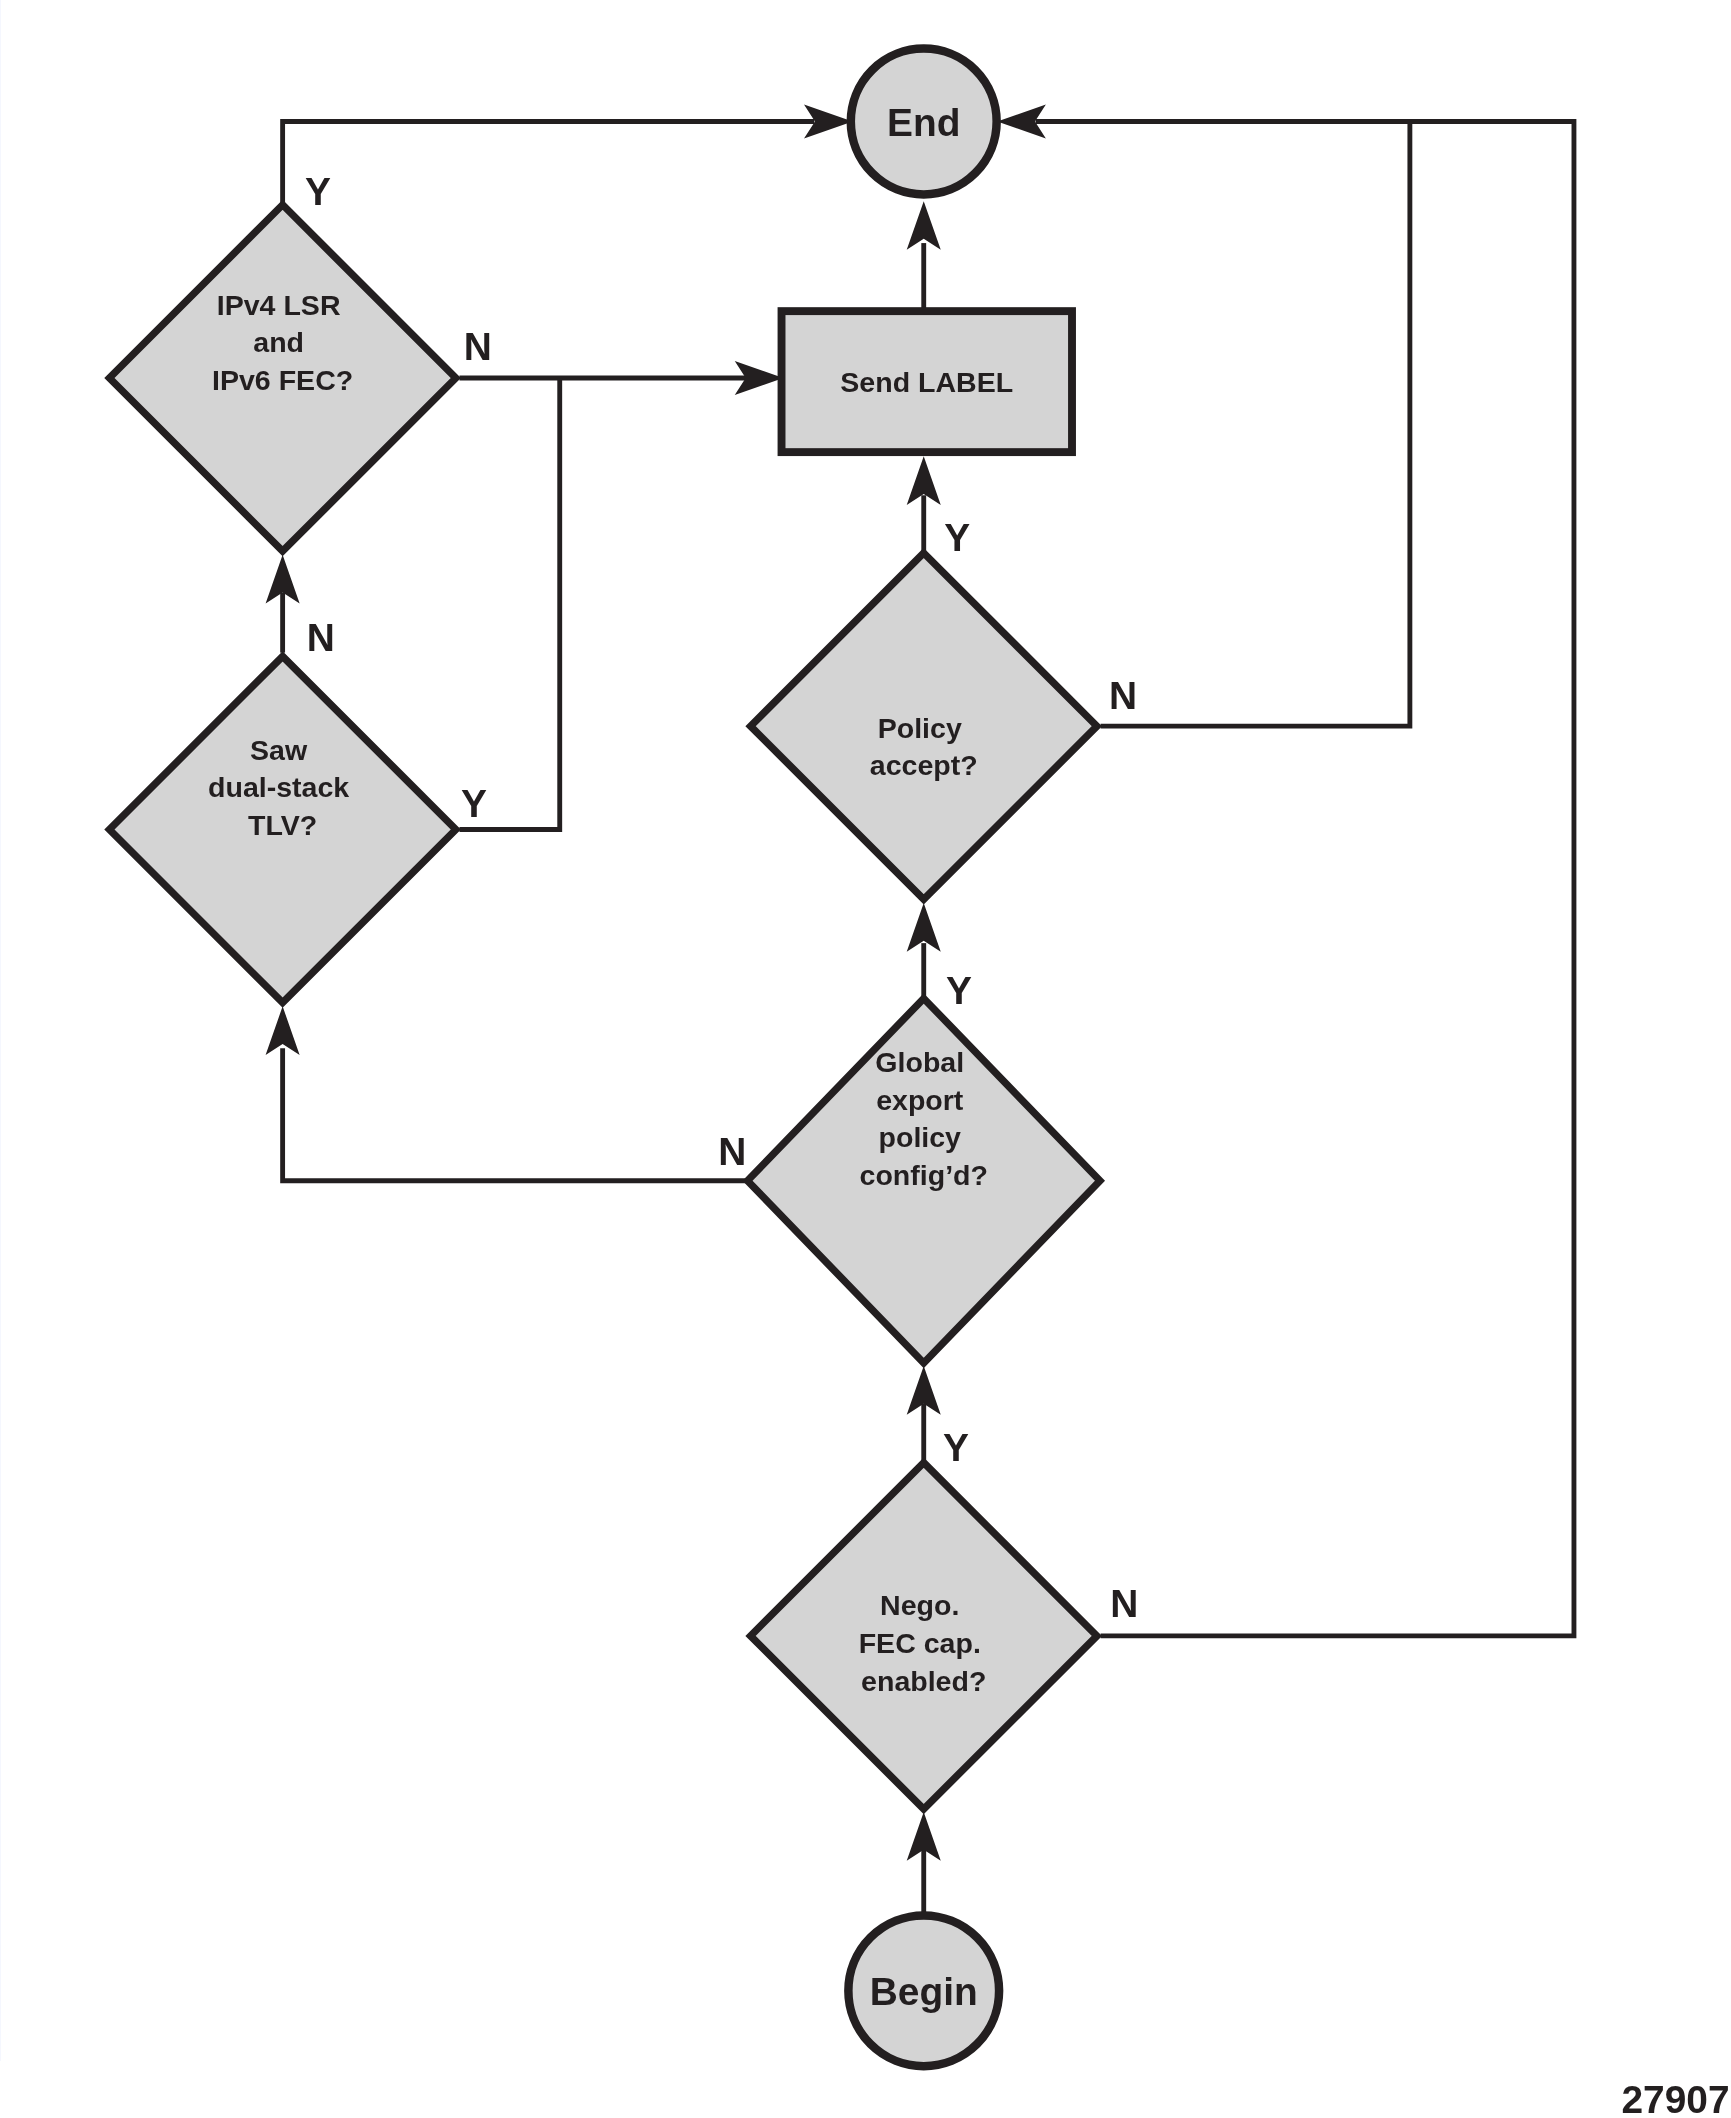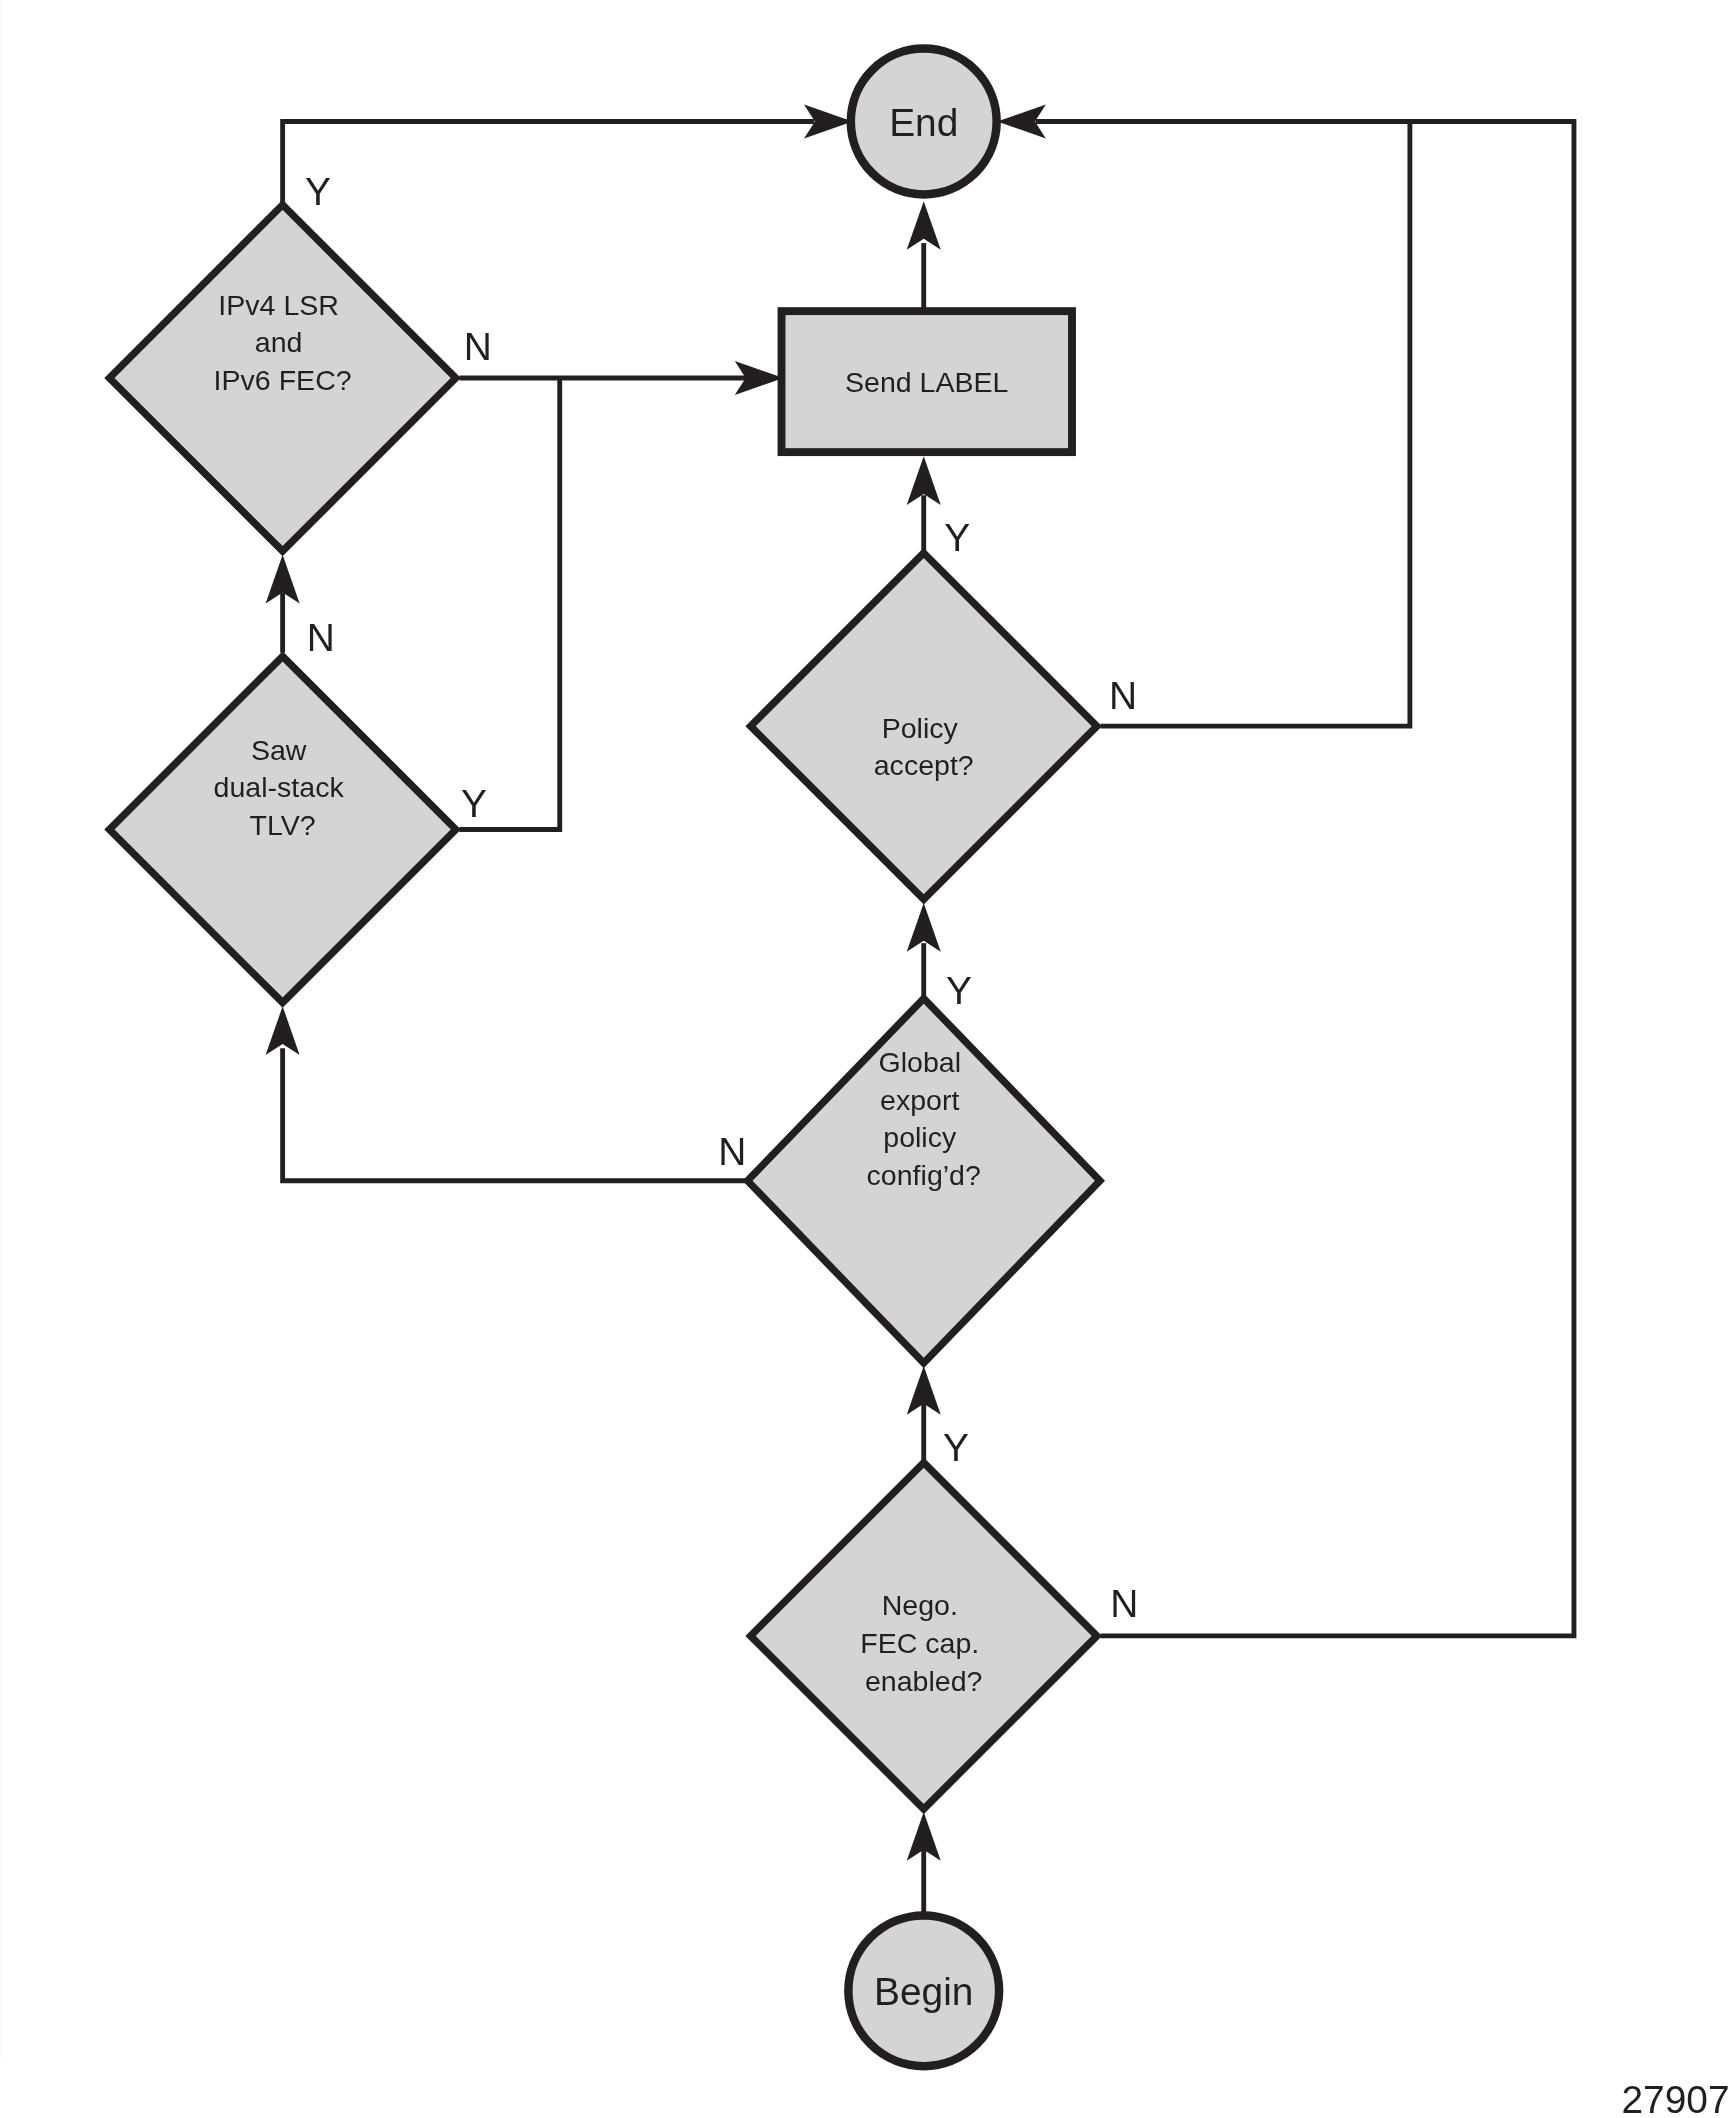--- a/index.html
+++ b/index.html
@@ -8,20 +8,21 @@
     background: #ffffff;
     width: 1732px;
     height: 2119px;
     overflow: hidden;
   }
   #stage {
     position: relative;
     width: 1732px;
     height: 2061px;
     background: #1d4ed8;
+    font-weight: bold;
   }
   svg {
     display: block;
     position: absolute;
     top: 0;
     left: 0;
   }
   svg text {
     font-family: "Liberation Sans", "DejaVu Sans", sans-serif;
     fill: #231f20;

